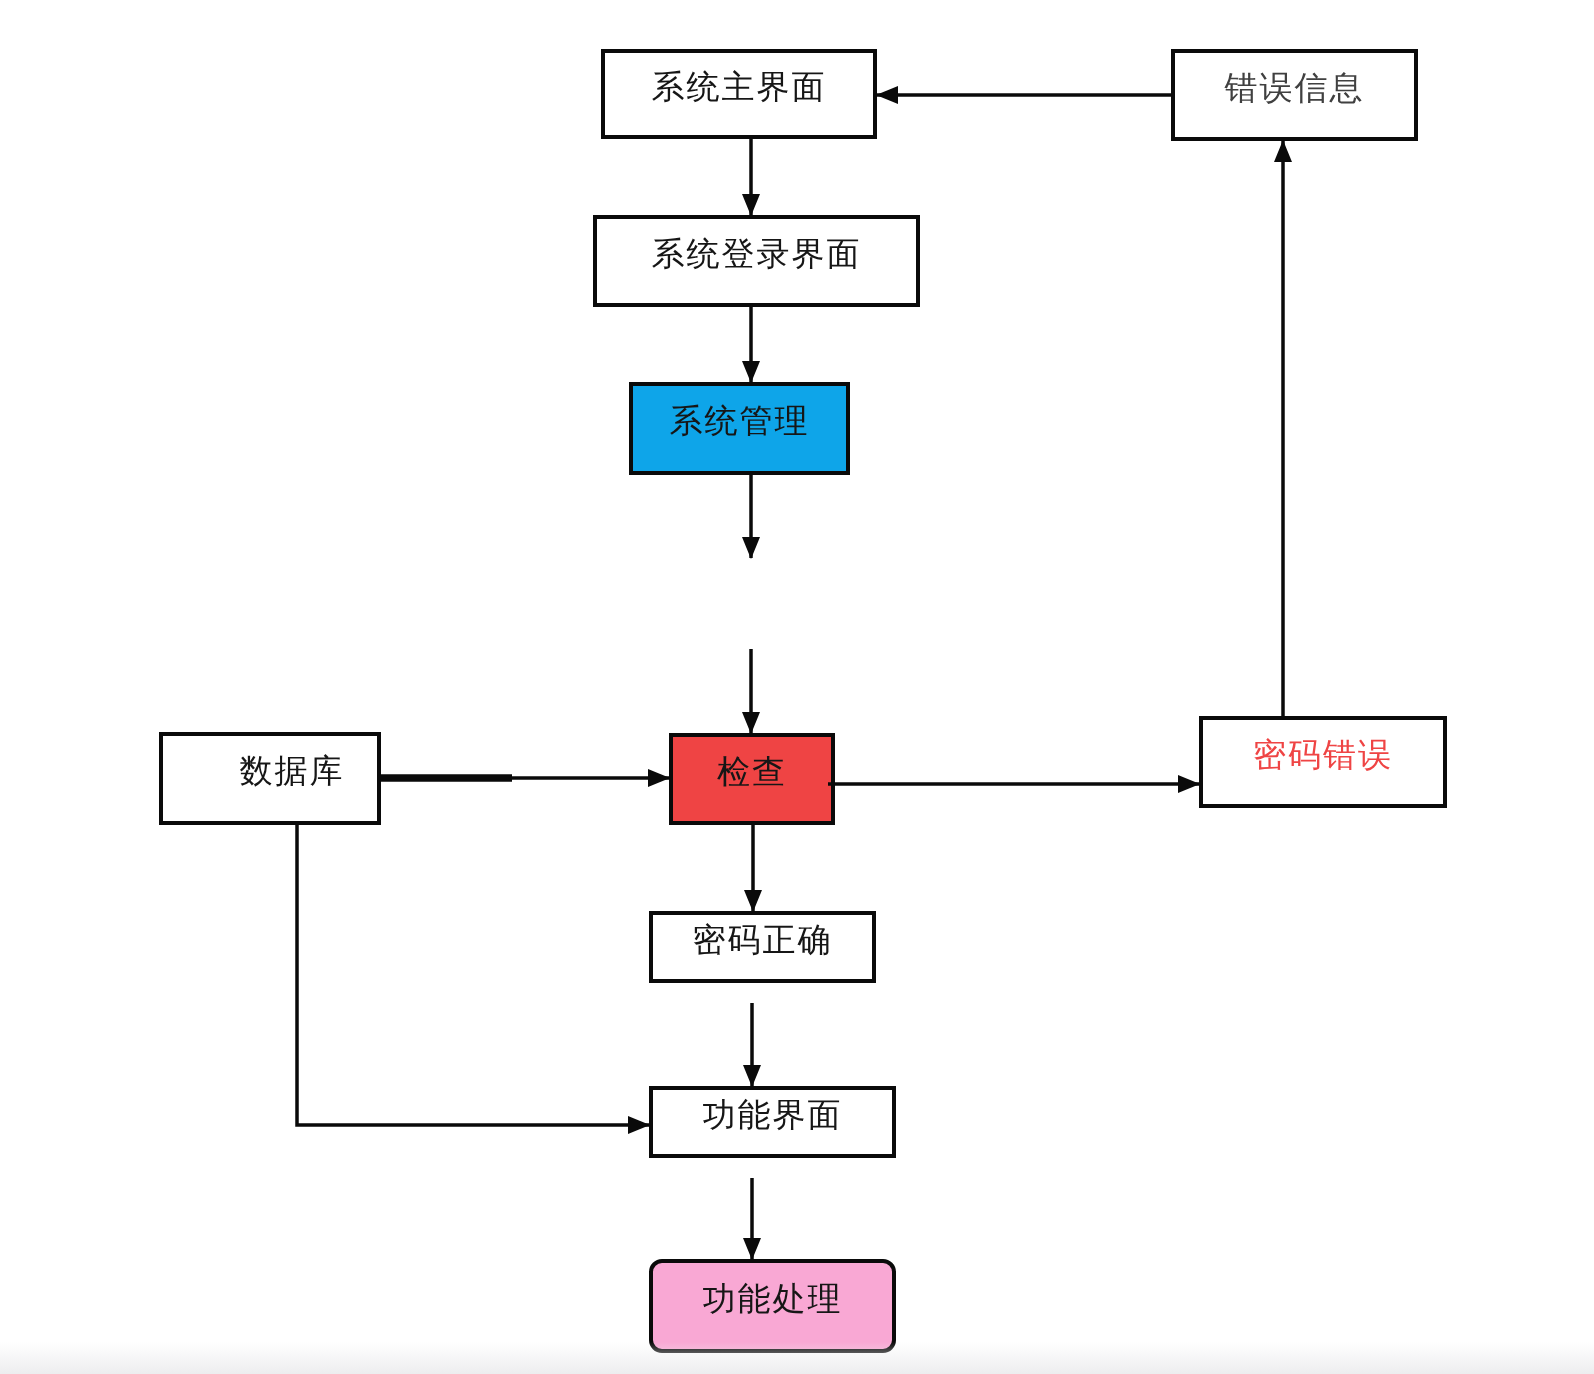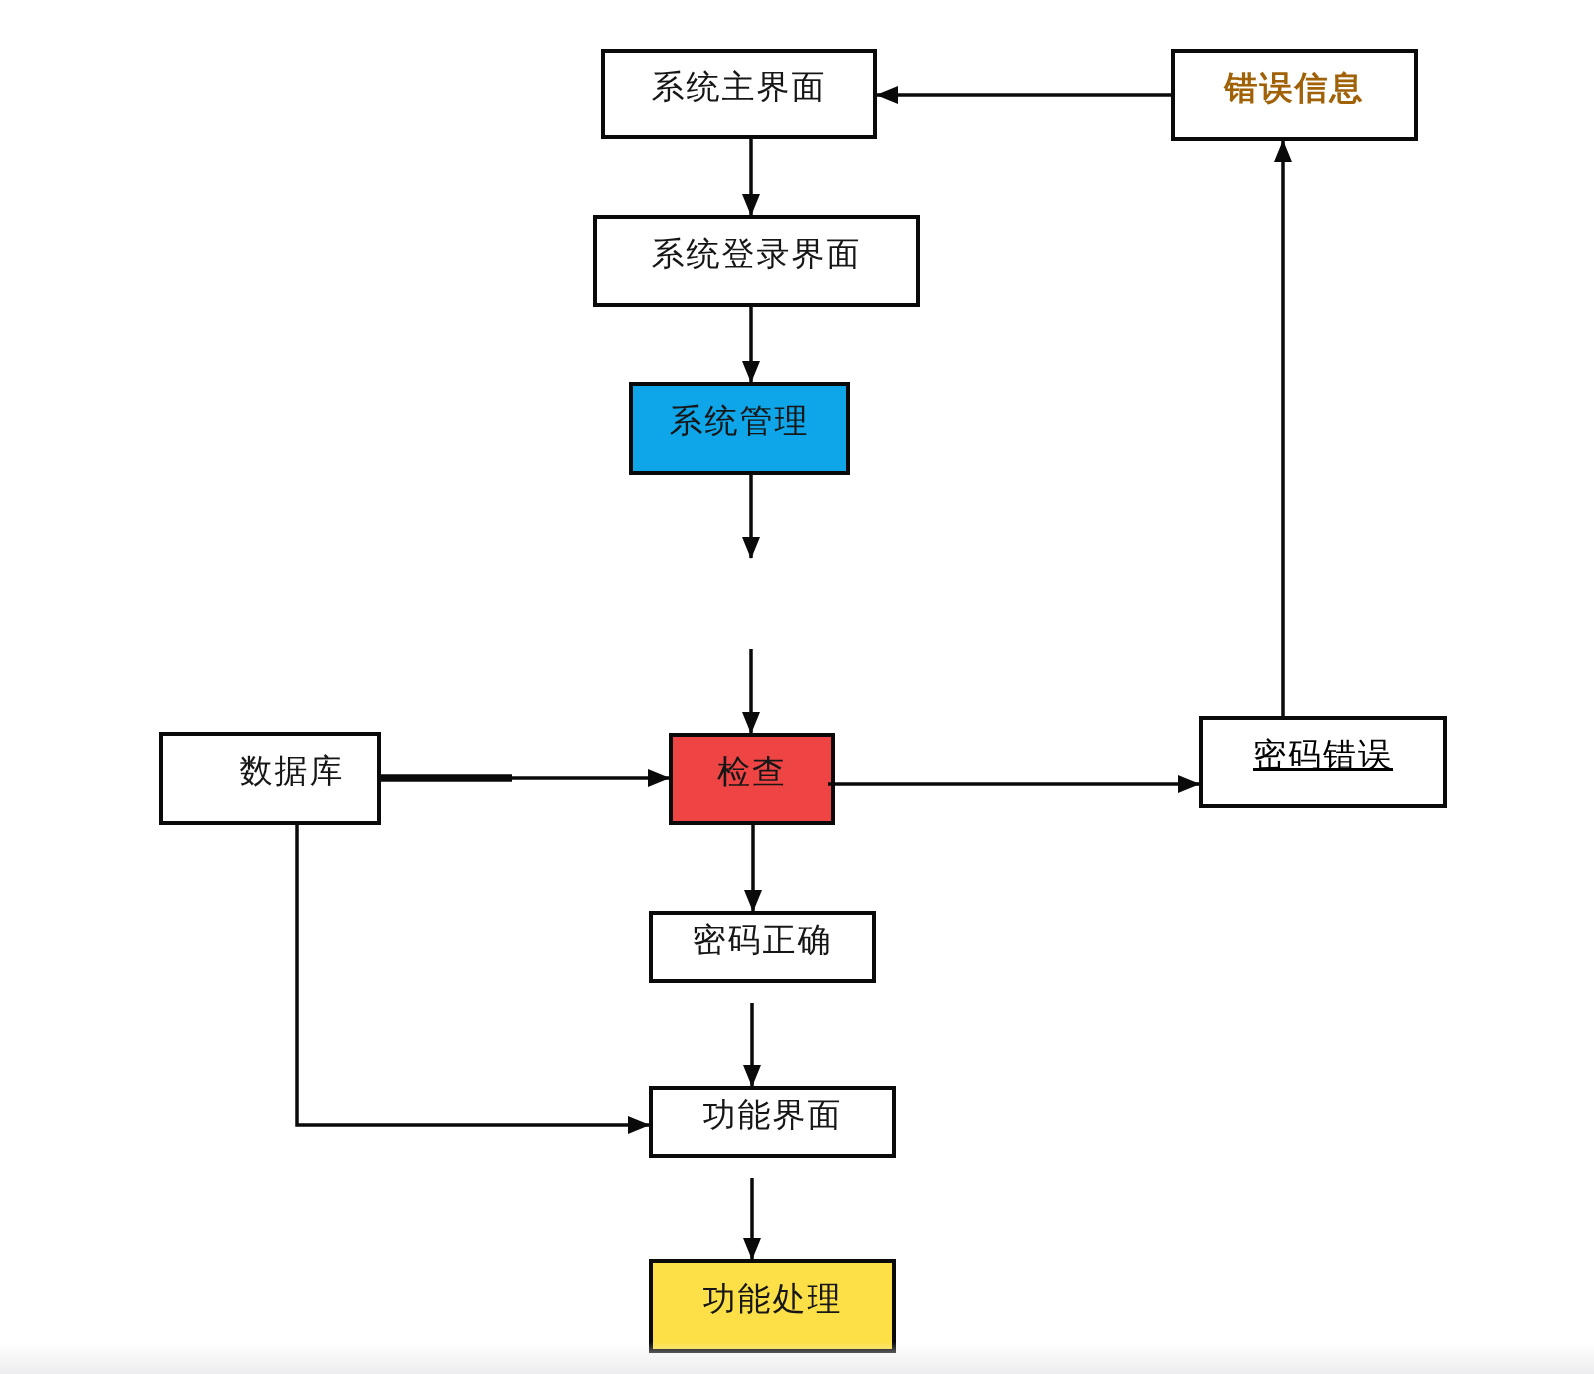--- a/index.html
+++ b/index.html
@@ -45,44 +45,44 @@
 </style>
 </head>
 <body>
 
 <div class="page">
   <div style="position:absolute;left:0;top:0;width:1594px;height:1374px;">
       <div class="flow-node" style="left: 601px; top: 49px; width: 276px; height: 90px; border-color: rgb(10, 10, 10); background: rgb(255, 255, 255);">
         <span class="flow-node-label" style="color: rgb(22, 22, 22);">系统主界面</span>
       </div>
       <div class="flow-node" style="left: 1171px; top: 49px; width: 247px; height: 92px; border-color: rgb(10, 10, 10); background: rgb(255, 255, 255);">
-        <span class="flow-node-label" style="color: #a16207; font-weight: bold;">错误信息</span>
+        <span class="flow-node-label" style="color: #404040;">错误信息</span>
       </div>
       <div class="flow-node" style="left: 593px; top: 215px; width: 327px; height: 92px; border-color: rgb(10, 10, 10); background: rgb(255, 255, 255);">
         <span class="flow-node-label" style="color: rgb(22, 22, 22);">系统登录界面</span>
       </div>
       <div class="flow-node" style="left: 629px; top: 382px; width: 221px; height: 93px; border-color: rgb(10, 10, 10); background: #0ea5e9;">
         <span class="flow-node-label" style="color: rgb(22, 22, 22);">系统管理</span>
       </div>
       <div class="flow-node" style="left: 159px; top: 732px; width: 222px; height: 93px; border-color: rgb(10, 10, 10); background: rgb(255, 255, 255); padding-left: 44px;">
         <span class="flow-node-label" style="color: rgb(22, 22, 22);">数据库</span>
       </div>
       <div class="flow-node" style="left: 669px; top: 733px; width: 166px; height: 92px; border-color: rgb(10, 10, 10); background: #ef4444;">
         <span class="flow-node-label" style="color: rgb(22, 22, 22);">检查</span>
       </div>
       <div class="flow-node" style="left: 1199px; top: 716px; width: 248px; height: 92px; border-color: rgb(10, 10, 10); background: rgb(255, 255, 255);">
-        <span class="flow-node-label" style="color: #000000; text-decoration: underline;">密码错误</span>
+        <span class="flow-node-label" style="color: #ef4444;">密码错误</span>
       </div>
       <div class="flow-node" style="left: 649px; top: 911px; width: 227px; height: 72px; border-color: rgb(10, 10, 10); background: rgb(255, 255, 255);">
         <span class="flow-node-label" style="color: rgb(22, 22, 22);">密码正确</span>
       </div>
       <div class="flow-node" style="left: 649px; top: 1086px; width: 247px; height: 72px; border-color: rgb(10, 10, 10); background: rgb(255, 255, 255);">
         <span class="flow-node-label" style="color: rgb(22, 22, 22);">功能界面</span>
       </div>
-      <div class="flow-node" style="left: 649px; top: 1259px; width: 247px; height: 94px; border-color: rgb(10, 10, 10); background: #fde047;">
+      <div class="flow-node" style="left: 649px; top: 1259px; width: 247px; height: 94px; border-color: rgb(10, 10, 10); background: #f9a8d4; border-radius: 13px;">
         <span class="flow-node-label" style="color: rgb(22, 22, 22);">功能处理</span>
       </div>
     </div>
   <svg class="edges-layer" width="1594" height="1374" viewBox="0 0 1594 1374" xmlns="http://www.w3.org/2000/svg">
     <defs>
       <marker id="arrowhead" viewBox="0 0 22 18" markerWidth="22" markerHeight="18" refX="21" refY="9" orient="auto" markerUnits="userSpaceOnUse">
         <path d="M0,0 L22,9 L0,18 Z" fill="#0a0a0a"></path>
       </marker>
     </defs>
   <polyline points="751,139 751,215" fill="none" stroke="#0a0a0a" stroke-width="3.5" marker-end="url(#arrowhead)"></polyline>

